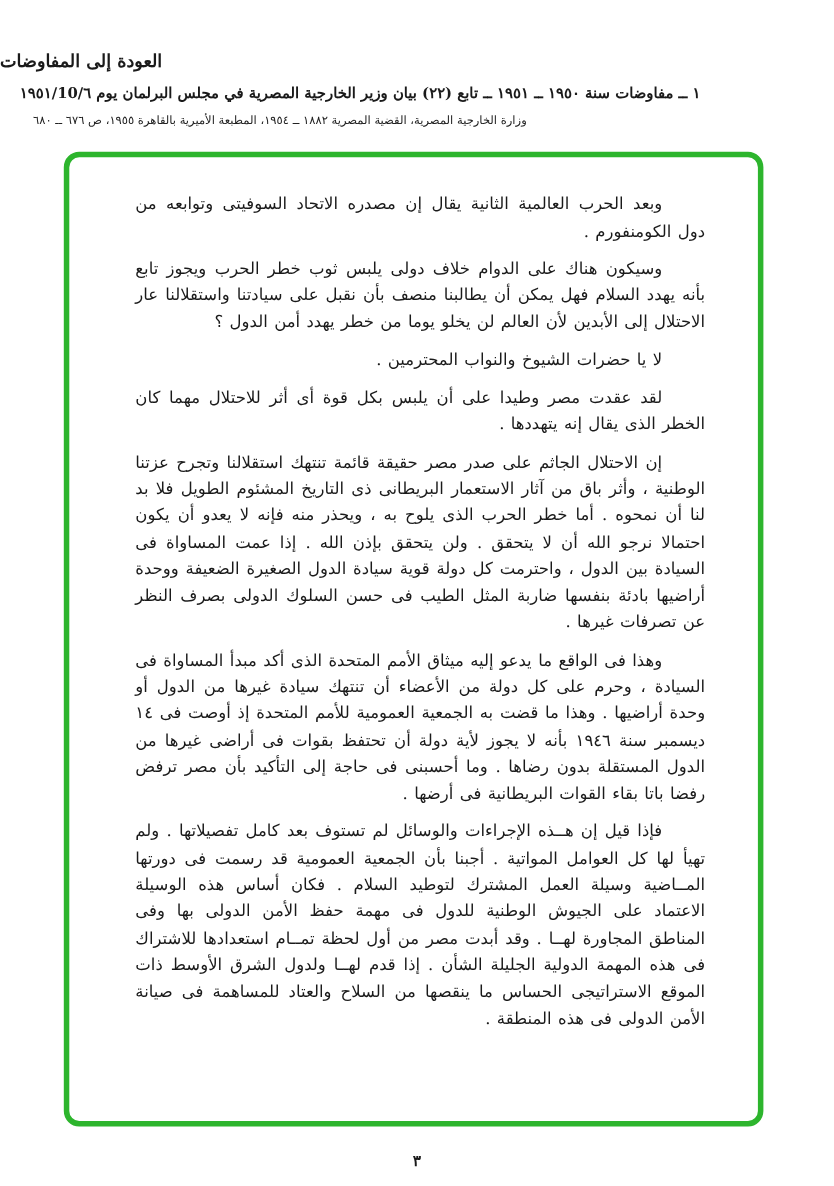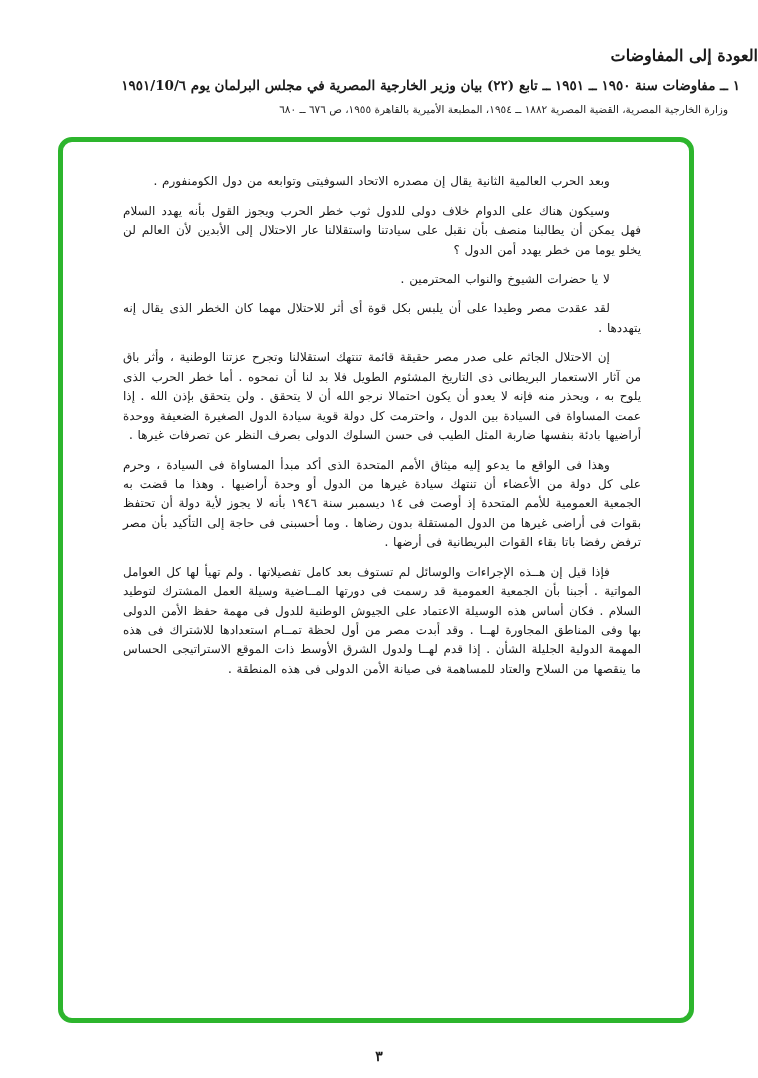--- a/index.html
+++ b/index.html
@@ -11,21 +11,21 @@
     position: relative;
     width: 758px;
     height: 1078px;
     background: #ffffff;
     font-family: "DejaVu Serif", serif;
     color: #1a1a1a;
     overflow: hidden;
     direction: rtl;
   }
   .doc-header {
-    text-align: right;
+    text-align: left;
     padding-top: 46px;
   }
   .doc-title {
     font-size: 16px;
     font-weight: bold;
     margin: 0 0 10px 0;
     letter-spacing: 0.5px;
   }
   .doc-subtitle {
     font-size: 13.5px;
@@ -46,21 +46,21 @@
     width: 636px;
     height: 886px;
     border: 5px solid #2db52d;
     border-radius: 14px;
     padding: 30px 48px 0 44px;
     background: #ffffff;
   }
   .text-frame p {
     direction: rtl;
     text-align: justify;
-    font-size: 12px;
+    font-size: 15px;
     line-height: 1.62;
     margin: 0 0 10px 16px;
     text-indent: 2.6em;
     word-spacing: 1px;
   }
   .page-footer {
     position: absolute;
     bottom: 14px;
     left: 0;
     right: 0;
@@ -75,21 +75,21 @@
 <div class="sheet">
 
   <div class="doc-header">
     <div class="doc-title">العودة إلى المفاوضات</div>
     <div class="doc-subtitle">١ ــ مفاوضات سنة ١٩٥٠ ــ ١٩٥١ ــ تابع (٢٢) بيان وزير الخارجية المصرية في مجلس البرلمان يوم ١٩٥١/10/٦</div>
     <div class="doc-source">وزارة الخارجية المصرية، القضية المصرية ١٨٨٢ ــ ١٩٥٤، المطبعة الأميرية بالقاهرة ١٩٥٥، ص ٦٧٦ ــ ٦٨٠</div>
   </div>
 
   <div class="text-frame" style="border-color: rgb(45, 181, 45);">
     <p>وبعد الحرب العالمية الثانية يقال إن مصدره الاتحاد السوفيتى وتوابعه من دول الكومنفورم .</p>
-    <p>وسيكون هناك على الدوام خلاف دولى للدول ثوب خطر الحرب ويجوز القول بأنه يهدد السلام فهل يمكن أن يطالبنا منصف بأن نقبل على سيادتنا واستقلالنا عار الاحتلال إلى الأبدين لأن العالم لن يخلو يوما من خطر يهدد أمن الدول ؟</p>
+    <p>وسيكون هناك على الدوام خلاف دولى يلبس ثوب خطر الحرب ويجوز تابع بأنه يهدد السلام فهل يمكن أن يطالبنا منصف بأن نقبل على سيادتنا واستقلالنا عار الاحتلال إلى الأبدين لأن العالم لن يخلو يوما من خطر يهدد أمن الدول ؟</p>
     <p>لا يا حضرات الشيوخ والنواب المحترمين .</p>
     <p>لقد عقدت مصر وطيدا على أن يلبس بكل قوة أى أثر للاحتلال مهما كان الخطر الذى يقال إنه يتهددها .</p>
     <p>إن الاحتلال الجاثم على صدر مصر حقيقة قائمة تنتهك استقلالنا وتجرح عزتنا الوطنية ، وأثر باق من آثار الاستعمار البريطانى ذى التاريخ المشئوم الطويل فلا بد لنا أن نمحوه . أما خطر الحرب الذى يلوح به ، ويحذر منه فإنه لا يعدو أن يكون احتمالا نرجو الله أن لا يتحقق . ولن يتحقق بإذن الله . إذا عمت المساواة فى السيادة بين الدول ، واحترمت كل دولة قوية سيادة الدول الصغيرة الضعيفة ووحدة أراضيها بادئة بنفسها ضاربة المثل الطيب فى حسن السلوك الدولى بصرف النظر عن تصرفات غيرها .</p>
     <p>وهذا فى الواقع ما يدعو إليه ميثاق الأمم المتحدة الذى أكد مبدأ المساواة فى السيادة ، وحرم على كل دولة من الأعضاء أن تنتهك سيادة غيرها من الدول أو وحدة أراضيها . وهذا ما قضت به الجمعية العمومية للأمم المتحدة إذ أوصت فى ١٤ ديسمبر سنة ١٩٤٦ بأنه لا يجوز لأية دولة أن تحتفظ بقوات فى أراضى غيرها من الدول المستقلة بدون رضاها . وما أحسبنى فى حاجة إلى التأكيد بأن مصر ترفض رفضا باتا بقاء القوات البريطانية فى أرضها .</p>
     <p>فإذا قيل إن هــذه الإجراءات والوسائل لم تستوف بعد كامل تفصيلاتها . ولم تهيأ لها كل العوامل المواتية . أجبنا بأن الجمعية العمومية قد رسمت فى دورتها المــاضية وسيلة العمل المشترك لتوطيد السلام . فكان أساس هذه الوسيلة الاعتماد على الجيوش الوطنية للدول فى مهمة حفظ الأمن الدولى بها وفى المناطق المجاورة لهــا . وقد أبدت مصر من أول لحظة تمــام استعدادها للاشتراك فى هذه المهمة الدولية الجليلة الشأن . إذا قدم لهــا ولدول الشرق الأوسط ذات الموقع الاستراتيجى الحساس ما ينقصها من السلاح والعتاد للمساهمة فى صيانة الأمن الدولى فى هذه المنطقة .</p>
   </div>
 
   <div class="page-footer">٣</div>
 
 </div>

